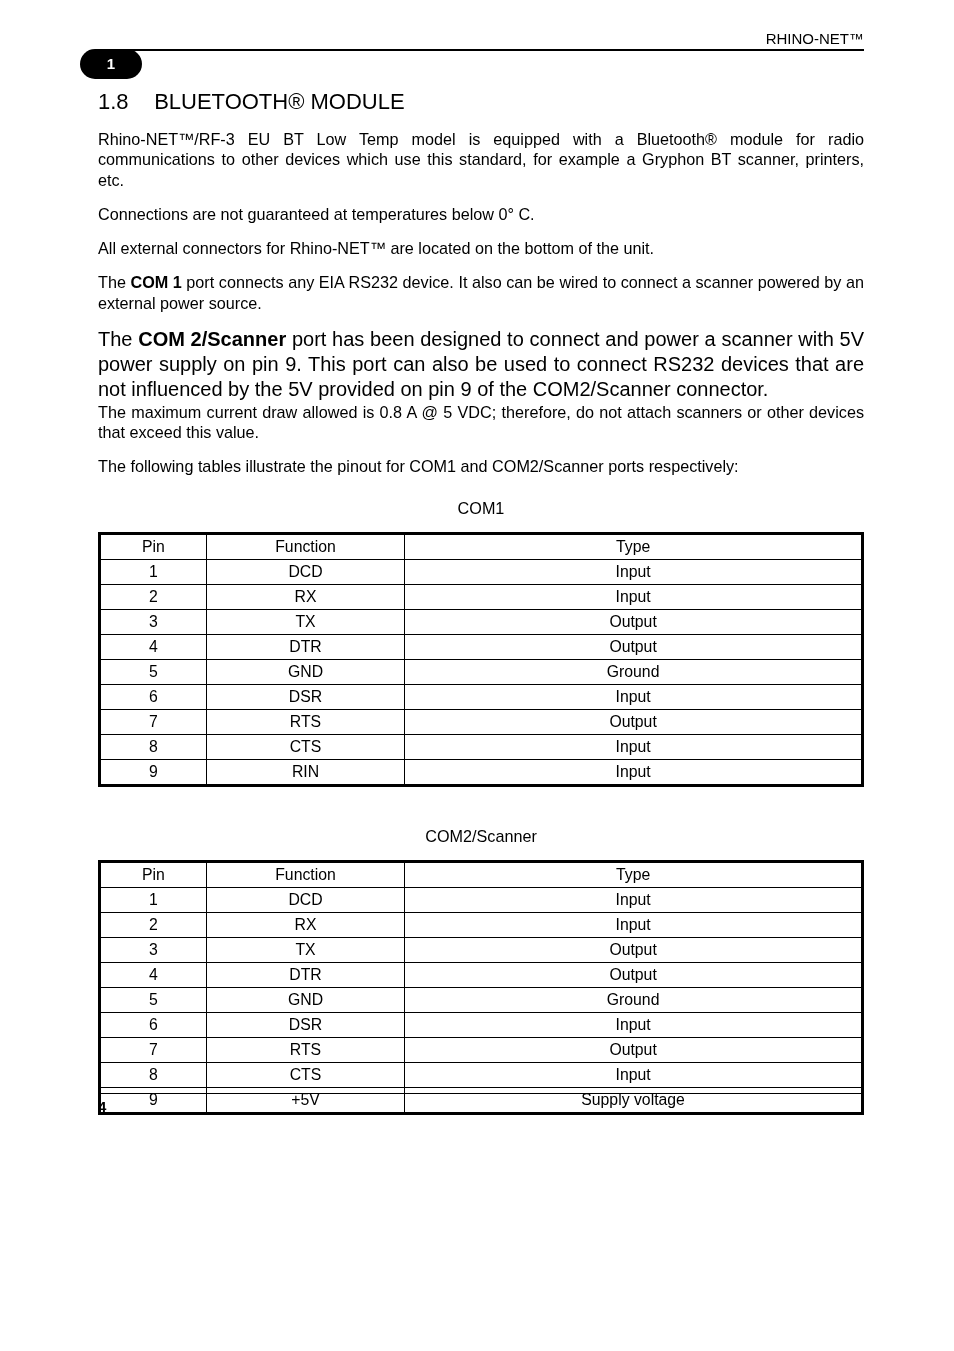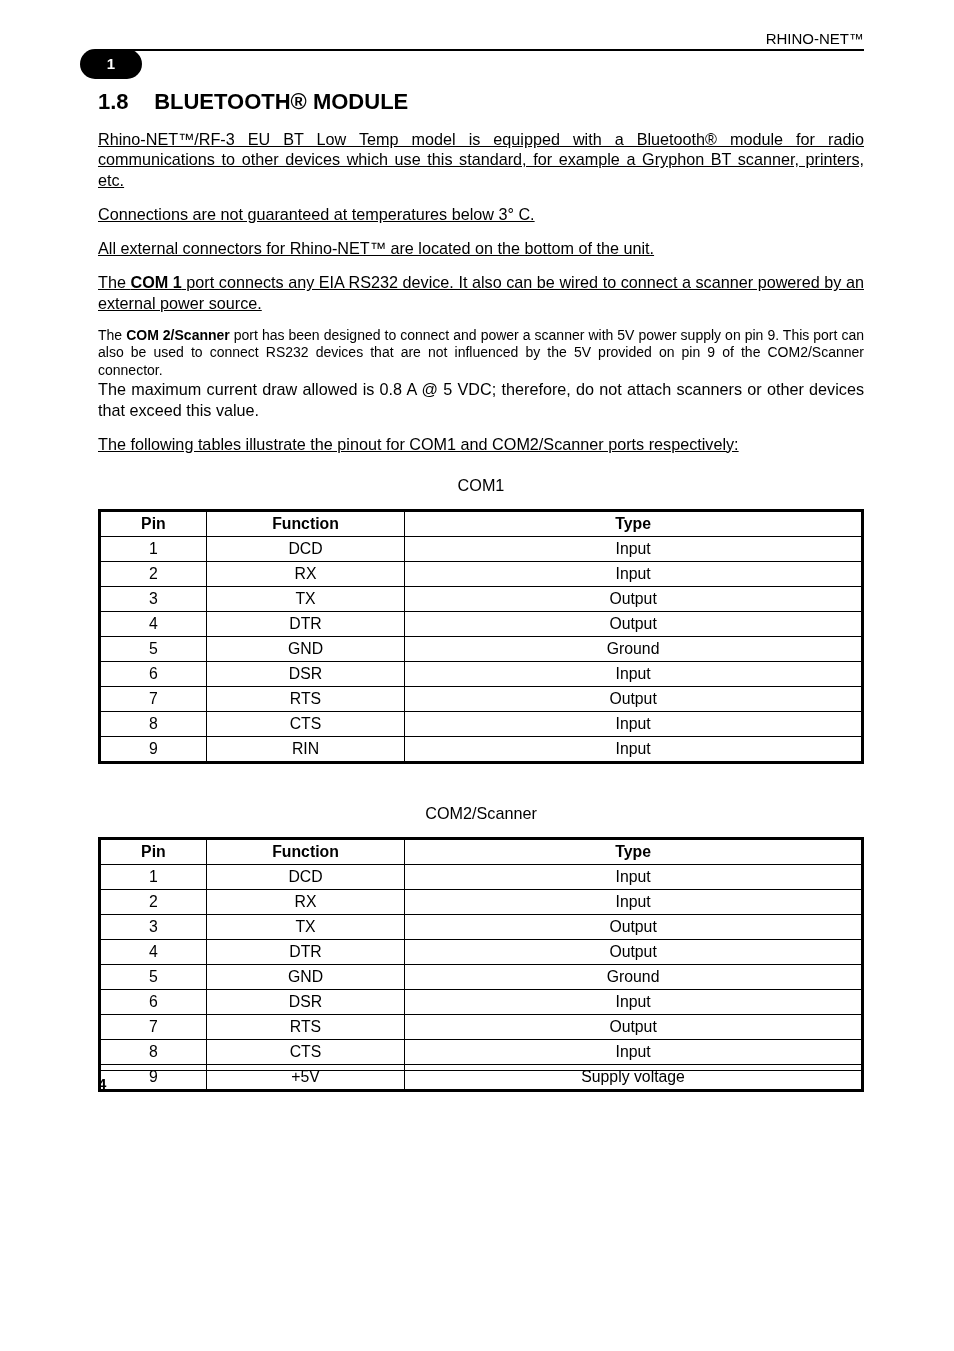--- a/index.html
+++ b/index.html
@@ -37,42 +37,41 @@
     background: #000;
     border-radius: 15px;
     color: #fff;
     font-weight: bold;
     text-align: center;
     line-height: 30px;
     font-size: 15px;
   }
   .section-heading {
     font-size: 22px;
-    font-weight: bold;
+    font-weight: normal;
     margin: 38px 0 8px 0;
   }
   .section-num {
     display: inline-block;
     width: 50px;
   }
   p.body {
     font-size: 16.2px;
     line-height: 1.25;
     margin: 14px 0;
     text-align: justify;
-    text-decoration: underline;
   }
   p.body-nogap {
     font-size: 16.2px;
     line-height: 1.25;
     margin: 0 0 14px 0;
     text-align: justify;
   }
   p.body-nogap-top {
-    font-size: 14px;
+    font-size: 20px;
     line-height: 1.25;
     margin: 14px 0 0 0;
     text-align: justify;
   }
   .table-title {
     text-align: center;
     font-weight: normal;
     font-size: 16.2px;
     margin: 22px 0 14px 0;
   }
@@ -82,21 +81,21 @@
     font-size: 15.8px;
   }
   table.pinout th, table.pinout td {
     border: 1px solid #000;
     padding: 1px 6px;
     text-align: center;
     vertical-align: middle;
     height: 22px;
   }
   table.pinout th {
-    font-weight: bold;
+    font-weight: normal;
     text-align: center;
   }
   table.pinout td.pin-col {
     text-align: center;
     width: 14%;
   }
   table.pinout col.c-pin { width: 14%; }
   table.pinout col.c-func { width: 26%; }
   table.pinout col.c-type { width: 60%; }
   table.pinout th.type-h { text-align: center; }
@@ -141,21 +140,21 @@
   <div class="top-right">RHINO-NET™</div>
   <hr class="hr-top">
   <div class="chapter-badge">1</div>
 
   <div class="section-heading">
     <span class="section-num">1.8</span>
     <span>BLUETOOTH® MODULE</span>
   </div>
 
   <p class="body">Rhino-NET™/RF-3 EU BT Low Temp model is equipped with a Bluetooth® module for radio communications to other devices which use this standard, for example a Gryphon BT scanner, printers, etc.</p>
-  <p class="body">Connections are not guaranteed at temperatures below 3° C.</p>
+  <p class="body">Connections are not guaranteed at temperatures below 0° C.</p>
 
 
   <p class="body">All external connectors for Rhino-NET™ are located on the bottom of the unit.</p>
 
   <p class="body">
     <span>The </span><b>COM 1</b><span> port connects any EIA RS232 device. It also can be wired to connect a scanner powered by an external power source.</span>
   </p>
 
   <p class="body-nogap-top">
     <span>The </span><b>COM 2/Scanner</b><span> port has been designed to connect and power a scanner with 5V power supply on pin 9. This port can also be used to connect RS232 devices that are not influenced by the 5V provided on pin 9 of the COM2/Scanner connector.</span>

